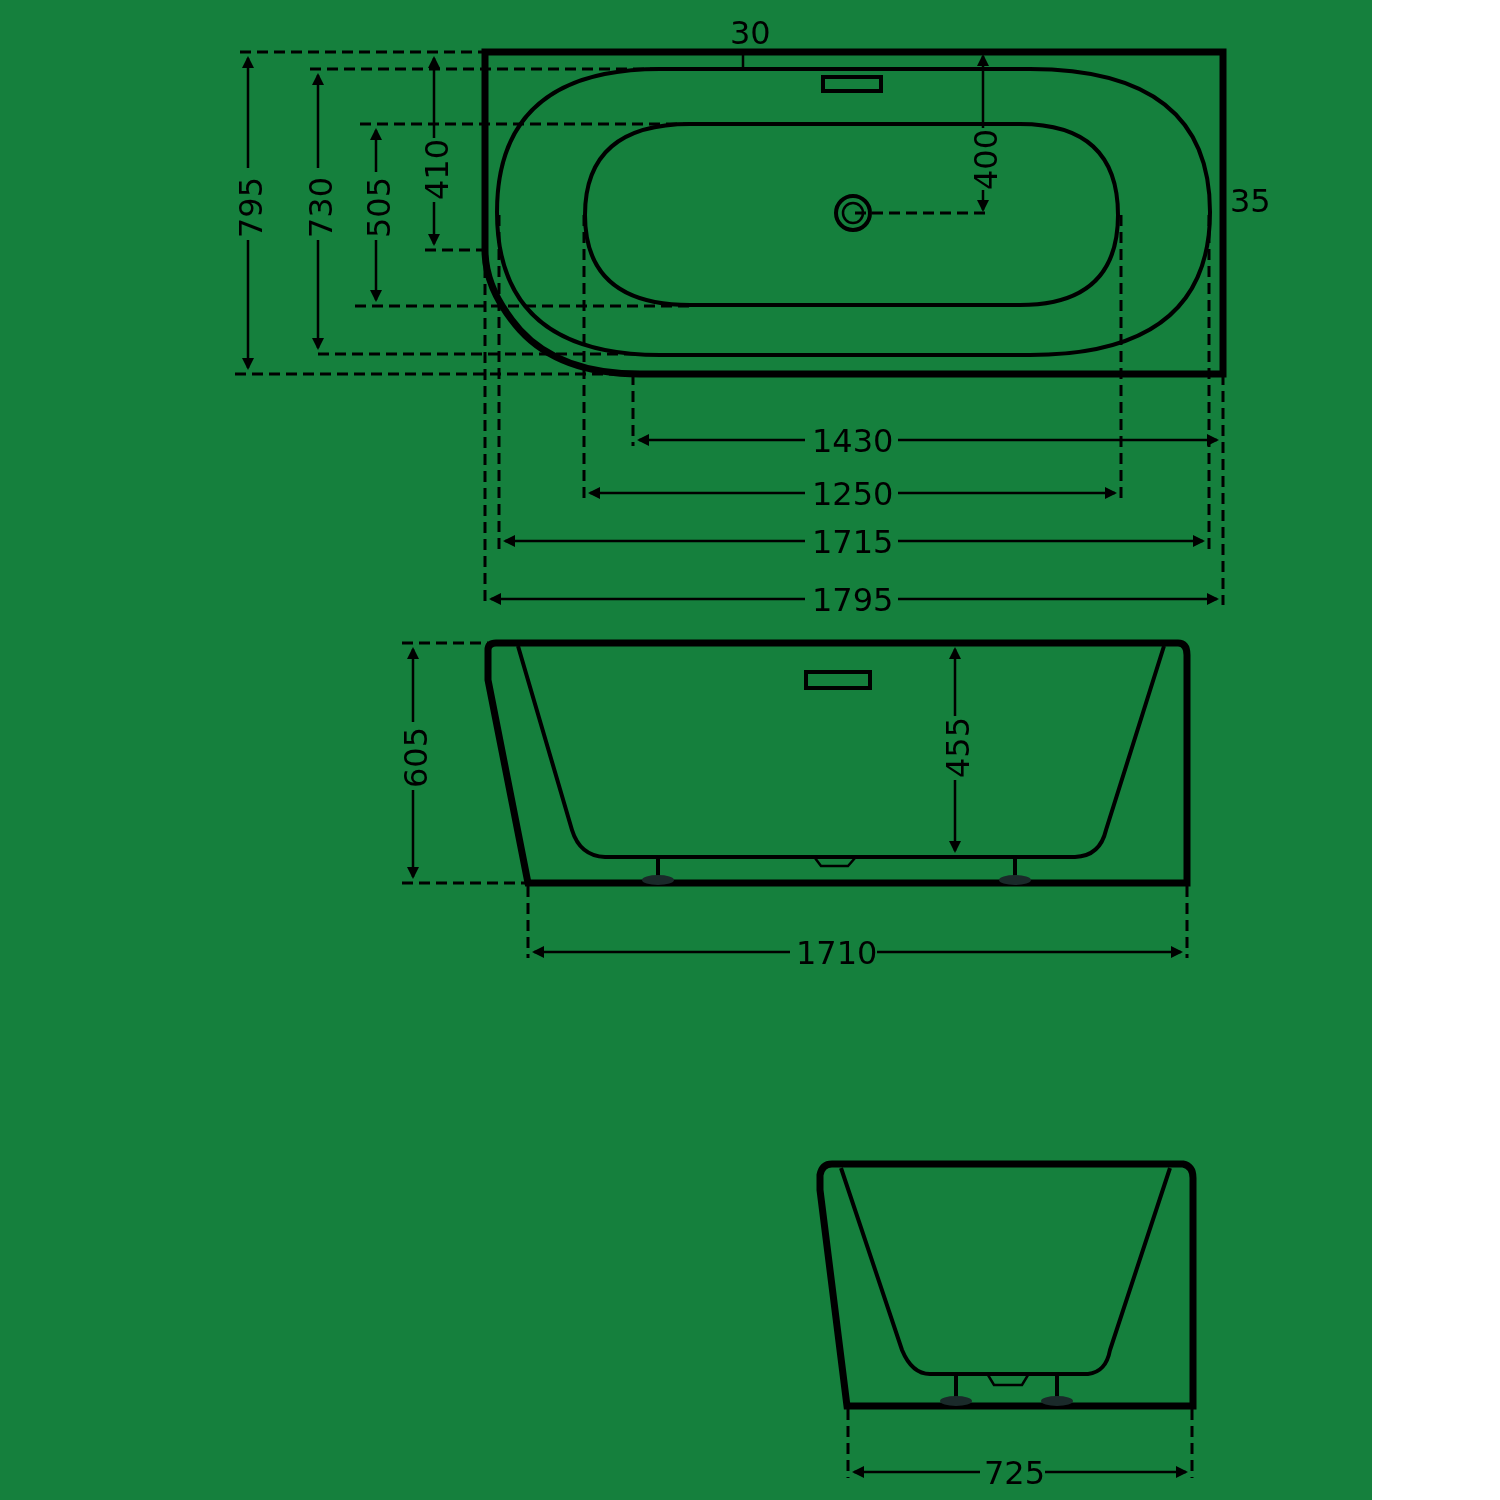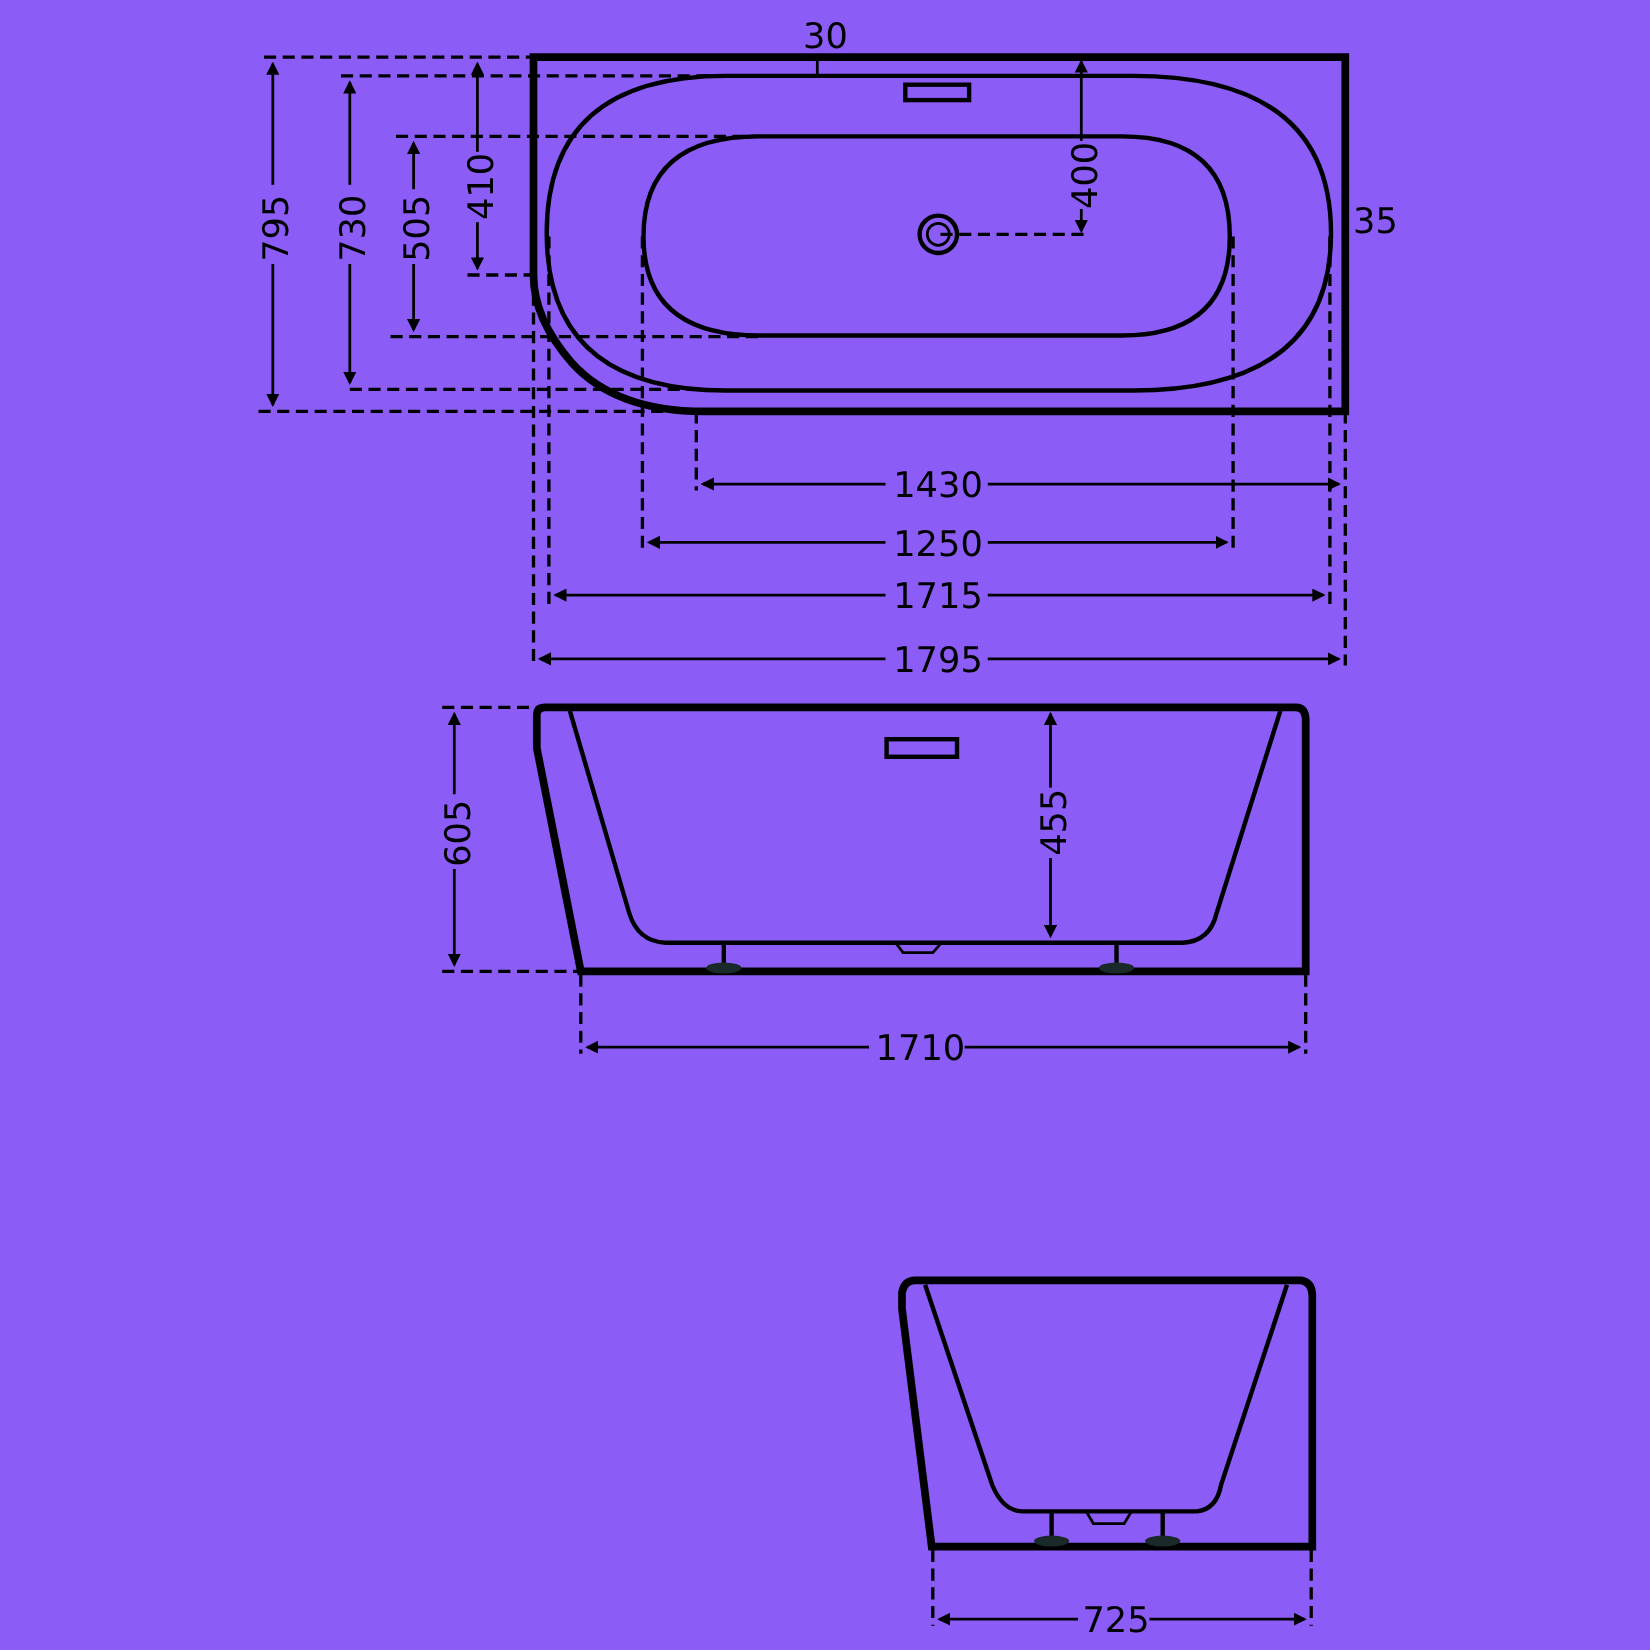--- a/index.html
+++ b/index.html
@@ -1,16 +1,16 @@
 <!DOCTYPE html>
 <html><head>
 <meta charset="utf-8">
 <style>
   html,body{margin:0;padding:0;background:#fff;}
-  #canvas{width:1500px;height:1500px;position:relative;background:#8b5cf6;}
+  #canvas{width:1372px;height:1500px;position:relative;background:#15803d;}
   svg{position:absolute;left:0;top:0;}
   .lbl{font-family:"DejaVu Sans","Liberation Sans",sans-serif;font-size:32px;fill:#000;}
   .thick{stroke:#000;stroke-width:7;fill:none;}
   .mid{stroke:#000;stroke-width:4;fill:none;}
   .thin{stroke:#000;stroke-width:2.5;fill:none;}
   .dash{stroke:#000;stroke-width:3;fill:none;stroke-dasharray:11 6;}
   .dimline{stroke:#000;stroke-width:2.5;}
 </style>
 </head>
 <body>

